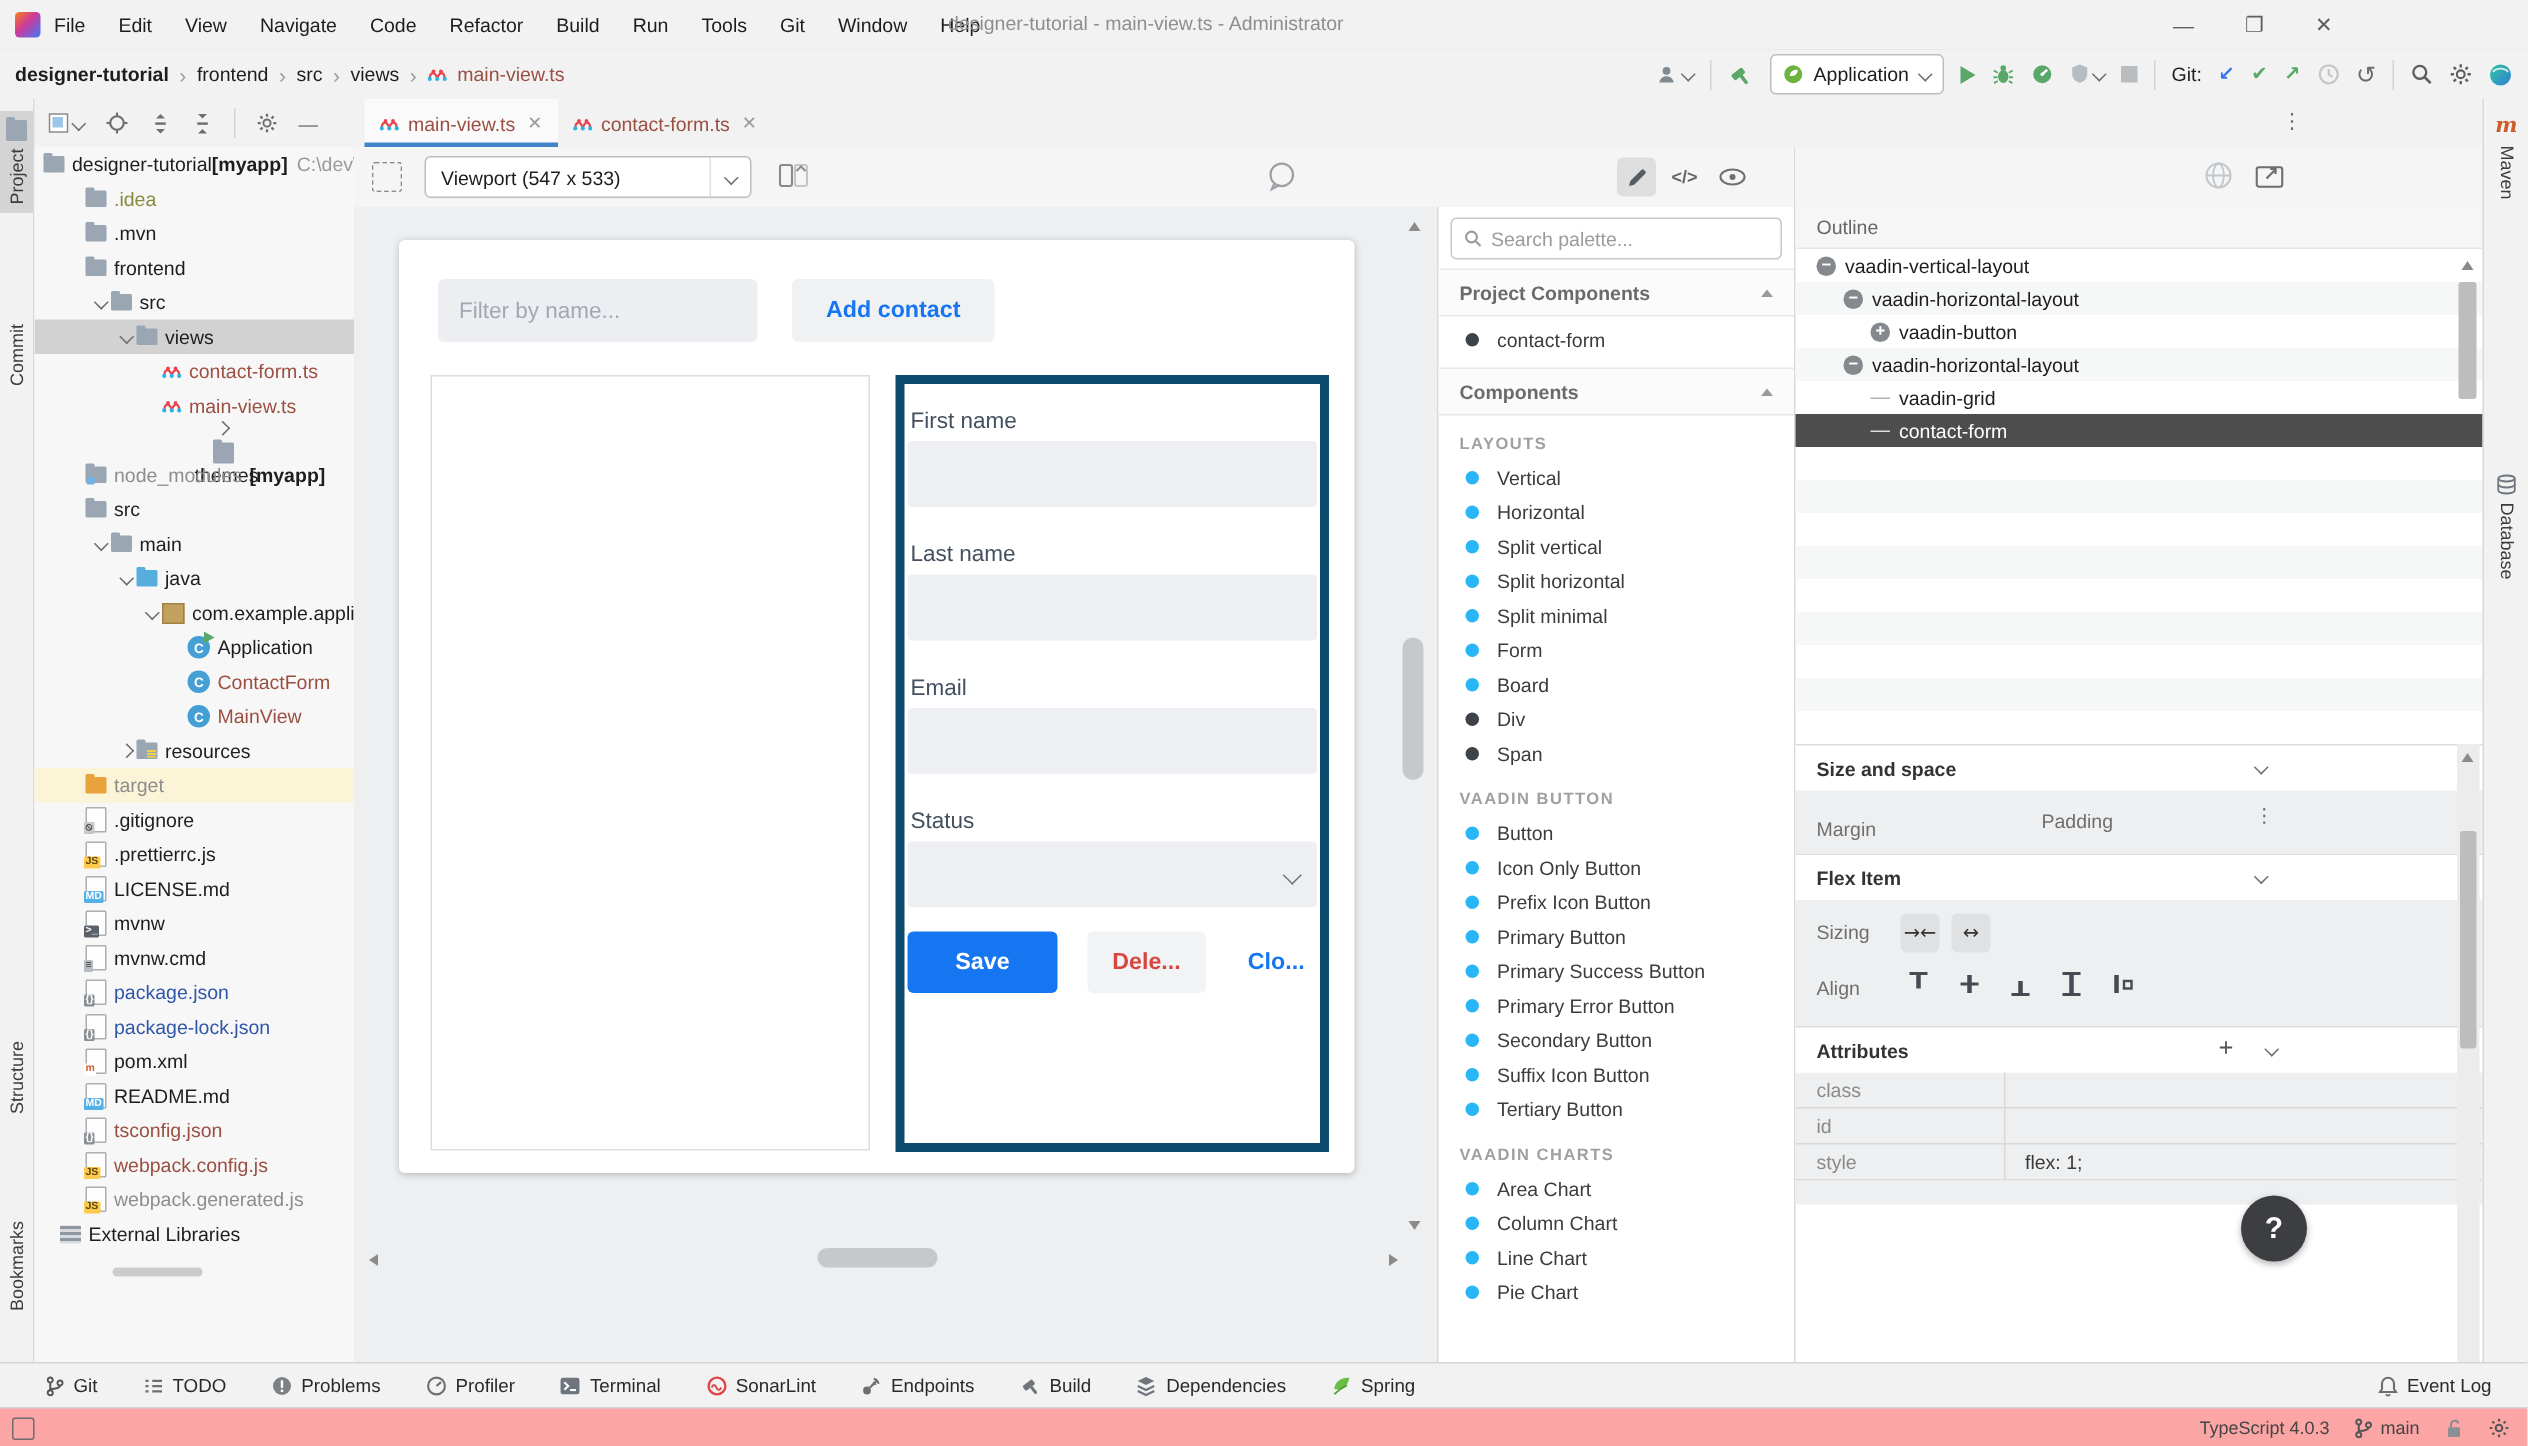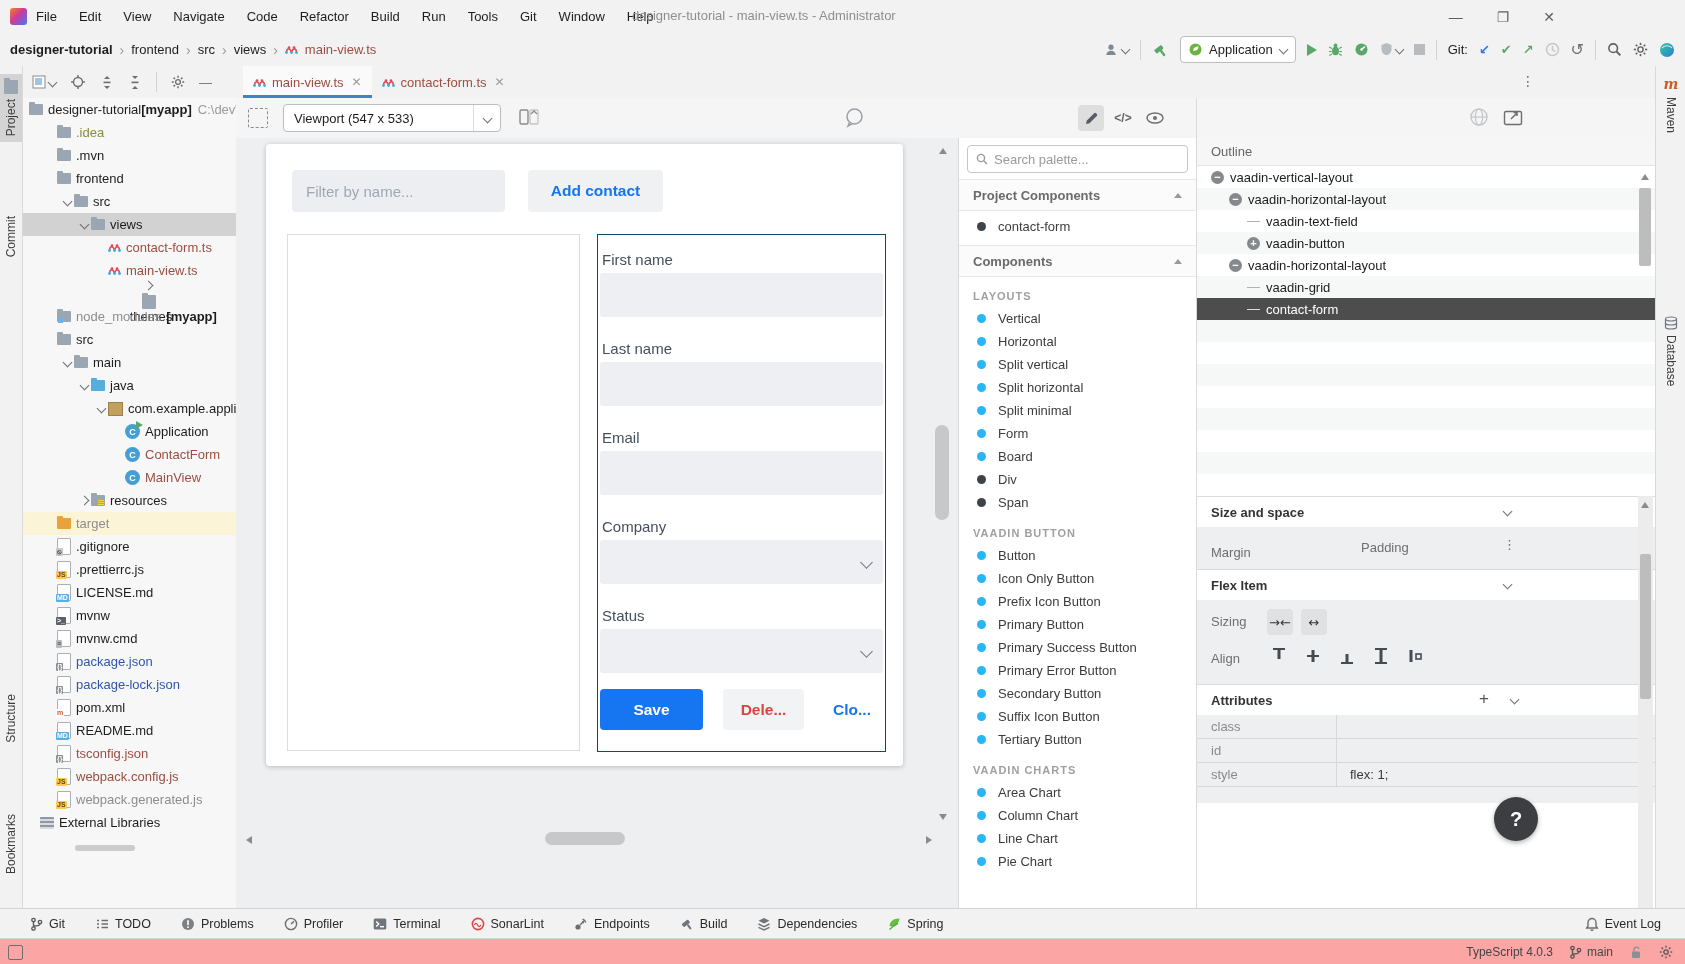--- a/index.html
+++ b/index.html
@@ -88,25 +88,25 @@
   
   .dtoolbar{left:236px;top:98px;width:960px;height:40px;background:#f5f5f5;border-bottom:1px solid #dadada;}
   .dselect{left:12px;top:10px;width:18px;height:18px;border:1.5px dashed #8a8a8a;border-radius:2px;}
   .vpcombo{left:47px;top:6px;width:216px;height:26px;background:#fff;border:1px solid #bdbdbd;border-radius:4px;display:flex;align-items:center;}
   .vpcombo .lbl{padding-left:10px;flex:1;color:#1d1d1d;}
   .vpcombo .dd{width:26px;height:100%;border-left:1px solid #ddd;display:flex;align-items:center;justify-content:center;}
   .toolico{width:26px;height:26px;border-radius:4px;display:flex;align-items:center;justify-content:center;}
   .toolico.on{background:#dedede;}
   
   .canvas{left:236px;top:138px;width:722px;height:770px;background:#edeff0;overflow:hidden;}
-  .sheet{left:30px;top:6px;width:637px;height:622px;background:#fff;border-radius:4px;box-shadow:0 1px 5px rgba(0,0,0,.22);}
+  .sheet{left:30px;top:22px;width:637px;height:622px;background:#fff;border-radius:4px;box-shadow:0 1px 5px rgba(0,0,0,.22);}
   .filterfield{left:26px;top:26px;width:213px;height:42px;background:#eceef1;border-radius:4px;display:flex;align-items:center;padding-left:14px;color:#a1a8b4;font-size:15px;box-sizing:border-box;}
   .addbtn{left:262px;top:26px;width:135px;height:42px;background:#eff1f3;border-radius:4px;color:var(--accent);font-size:15.5px;font-weight:bold;display:flex;align-items:center;justify-content:center;}
   .gridbox{left:21px;top:90px;width:291px;height:515px;border:1px solid #d9dee3;background:#fff;}
-  .formbox{left:331px;top:90px;width:289px;height:518px;border:1px solid #0c4a6e;background:#fff;box-sizing:border-box;padding:16px 2px 0 2px;}
+  .formbox{left:331px;top:90px;width:289px;height:518px;border:6px solid #0c4a6e;background:#fff;box-sizing:border-box;padding:16px 2px 0 2px;}
   .fgroup{margin-bottom:23px;}
   .fgroup .flabel{height:20px;font-size:15px;color:#44505e;padding-left:2px;margin-bottom:2px;}
   .finput{height:44px;background:#edeff2;border-radius:3px;position:relative;}
   .finput .selchev{position:absolute;right:12px;top:18px;width:8px;height:8px;border-right:1.8px solid #6b7280;border-bottom:1.8px solid #6b7280;transform:rotate(45deg);}
   .fbuttons{display:flex;align-items:center;gap:20px;margin-top:-7px;}
   .btn{height:41px;border-radius:4px;display:flex;align-items:center;justify-content:center;font-size:15.5px;font-weight:bold;}
   .btn.primary{width:103px;background:var(--accent);color:#fff;}
   .btn.error{width:81px;background:#f1f3f5;color:var(--error);}
   .btn.tertiary{width:56px;color:var(--accent);}
   .tri{width:0;height:0;}
@@ -696,26 +696,20 @@
             </div>
             <div class="fgroup">
               <div class="flabel">Last name</div>
               <div class="finput"></div>
             </div>
             <div class="fgroup">
               <div class="flabel">Email</div>
               <div class="finput"></div>
             </div>
             <div class="fgroup">
-              <div class="flabel">Company</div>
-              <div class="finput">
-                <span class="selchev"></span>
-              </div>
-            </div>
-            <div class="fgroup">
               <div class="flabel">Status</div>
               <div class="finput">
                 <span class="selchev"></span>
               </div>
             </div>
           </div>
         <div class="fbuttons" id="form-buttons">
             <div class="btn primary">Save</div>
             <div class="btn error">Dele...</div>
             <div class="btn tertiary">Clo...</div>
@@ -869,24 +863,20 @@
         <span>Outline</span>
       </div>
     <div class="ab orows" id="orows">
         <div class="orow" style="padding-left: 14px;">
           <span class="obadge">−</span>
           <span>vaadin-vertical-layout</span>
         </div>
         <div class="orow" style="padding-left: 32px;">
           <span class="obadge">−</span>
           <span>vaadin-horizontal-layout</span>
-        </div>
-        <div class="orow" style="padding-left: 50px;">
-          <span class="oleaf"></span>
-          <span>vaadin-text-field</span>
         </div>
         <div class="orow" style="padding-left: 50px;">
           <span class="obadge">+</span>
           <span>vaadin-button</span>
         </div>
         <div class="orow" style="padding-left: 32px;">
           <span class="obadge">−</span>
           <span>vaadin-horizontal-layout</span>
         </div>
         <div class="orow" style="padding-left: 50px;">

